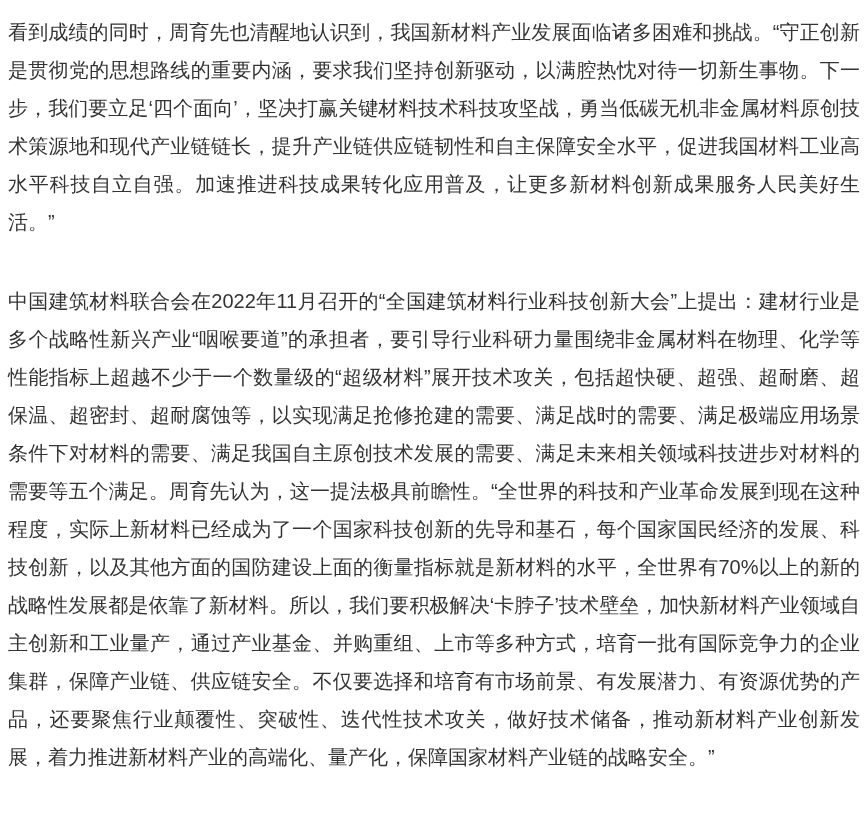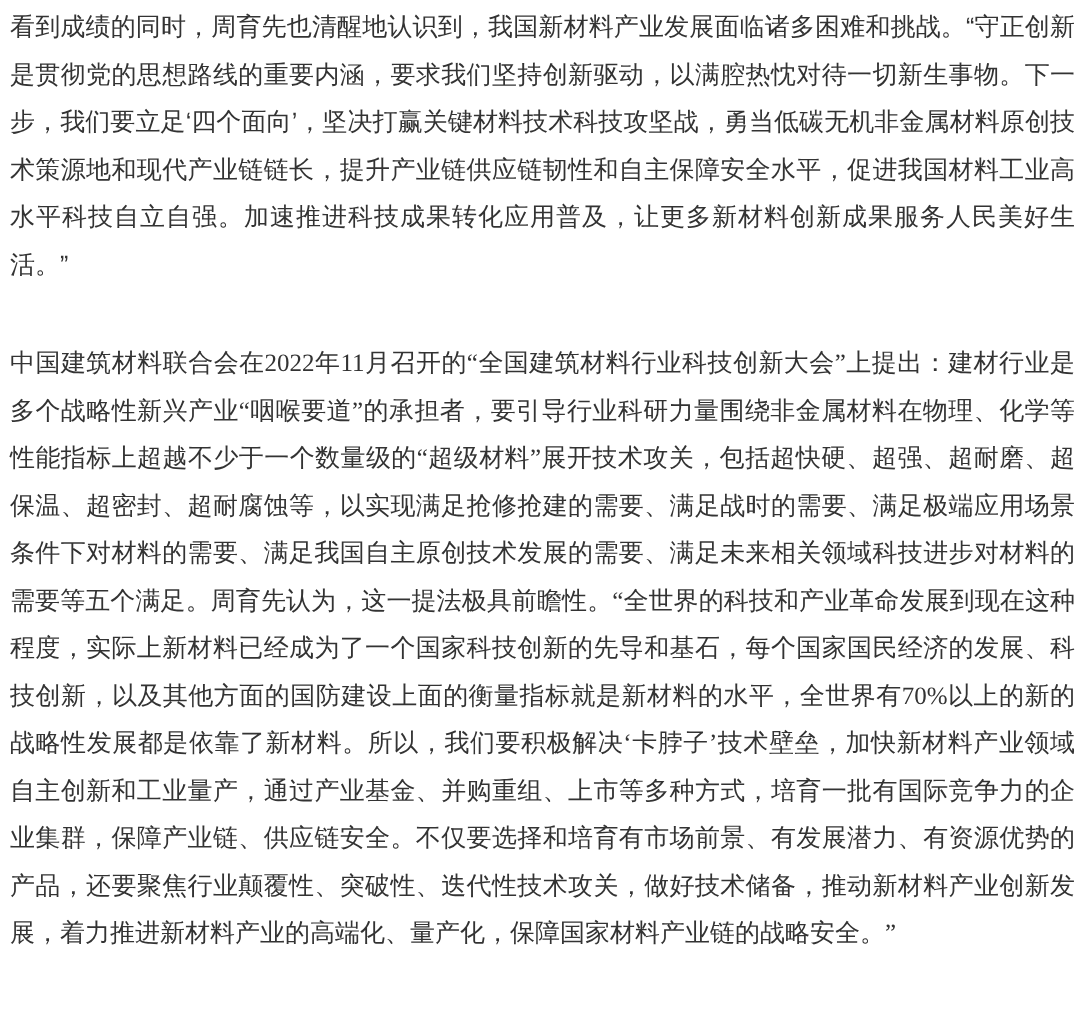--- a/index.html
+++ b/index.html
@@ -8,35 +8,34 @@
       background: #ffffff;
     }
     body {
       width: 868px;
       min-height: 815px;
       overflow: hidden;
     }
     .article {
       box-sizing: border-box;
       width: 868px;
-      padding: 3px 8px 0 8px;
+      padding: 13px 8px 0 8px;
       font-family: "Liberation Sans", "DejaVu Sans", sans-serif;
       font-size: 20px;
       line-height: 38px;
       color: #333333;
       text-align: justify;
       letter-spacing: 0;
       word-break: break-all;
     }
     .article p {
       margin: 0 0 41px 0;
     }
     .article p:last-child {
       margin-bottom: 0;
-      font-family: Liberation Serif, serif;
     }
   </style>
 </head>
 <body>
 
 <div class="article">
   <p>看到成绩的同时，周育先也清醒地认识到，我国新材料产业发展面临诸多困难和挑战。“守正创新是贯彻党的思想路线的重要内涵，要求我们坚持创新驱动，以满腔热忱对待一切新生事物。下一步，我们要立足‘四个面向’，坚决打赢关键材料技术科技攻坚战，勇当低碳无机非金属材料原创技术策源地和现代产业链链长，提升产业链供应链韧性和自主保障安全水平，促进我国材料工业高水平科技自立自强。加速推进科技成果转化应用普及，让更多新材料创新成果服务人民美好生活。”</p>
   <p>中国建筑材料联合会在2022年11月召开的“全国建筑材料行业科技创新大会”上提出：建材行业是多个战略性新兴产业“咽喉要道”的承担者，要引导行业科研力量围绕非金属材料在物理、化学等性能指标上超越不少于一个数量级的“超级材料”展开技术攻关，包括超快硬、超强、超耐磨、超保温、超密封、超耐腐蚀等，以实现满足抢修抢建的需要、满足战时的需要、满足极端应用场景条件下对材料的需要、满足我国自主原创技术发展的需要、满足未来相关领域科技进步对材料的需要等五个满足。周育先认为，这一提法极具前瞻性。“全世界的科技和产业革命发展到现在这种程度，实际上新材料已经成为了一个国家科技创新的先导和基石，每个国家国民经济的发展、科技创新，以及其他方面的国防建设上面的衡量指标就是新材料的水平，全世界有70%以上的新的战略性发展都是依靠了新材料。所以，我们要积极解决‘卡脖子’技术壁垒，加快新材料产业领域自主创新和工业量产，通过产业基金、并购重组、上市等多种方式，培育一批有国际竞争力的企业集群，保障产业链、供应链安全。不仅要选择和培育有市场前景、有发展潜力、有资源优势的产品，还要聚焦行业颠覆性、突破性、迭代性技术攻关，做好技术储备，推动新材料产业创新发展，着力推进新材料产业的高端化、量产化，保障国家材料产业链的战略安全。”</p>
 </div>
 

